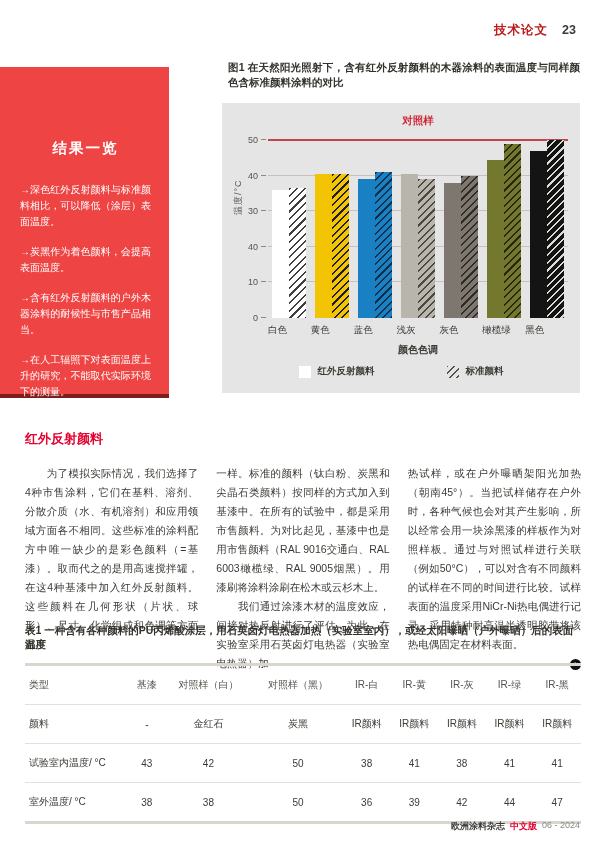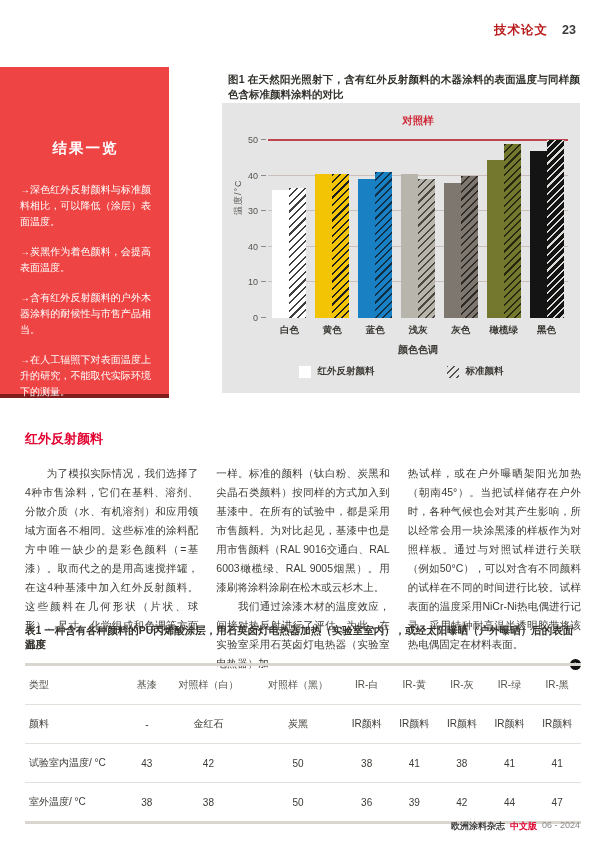--- a/index.html
+++ b/index.html
@@ -7,21 +7,21 @@
   body { font-family:"Liberation Sans","DejaVu Sans",sans-serif; }
   #page { position:relative; width:600px; height:849px; background:#ffffff; overflow:hidden; }
 
   
   .page-header { position:absolute; top:22px; right:24px; display:flex; align-items:baseline; gap:14px; }
   .section-label { color:#b91c1c; font-weight:bold; font-size:12.5px; letter-spacing:1px; }
   .page-number { color:#3b3b3b; font-size:12.5px; font-weight:bold; }
 
   
   .fig-caption { position:absolute; left:228px; top:60px; width:352px; font-size:10.5px; font-weight:bold;
-                 color:#33312c; line-height:15px; text-align:justify;margin-top:12px; }
+                 color:#33312c; line-height:15px; text-align:justify; }
 
   
   .red-box { position:absolute; left:0; top:67px; width:169px; height:331px; background:#ef4444;
              border-bottom:4px solid #7f1d1d; padding:72px 18px 0 20px; }
   .red-box-title { color:#ffffff; font-size:14.5px; font-weight:bold; text-align:center; letter-spacing:2px; }
   .red-box-bullets { margin-top:24px; }
   .red-box-bullets p { color:#ffffff; font-size:10px; line-height:16px; margin-bottom:14px; text-align:justify; }
 
   
   .chart-box { position:absolute; left:222px; top:103px; width:358px; height:290px; background:#e5e5e5; }
@@ -31,21 +31,21 @@
   .gridline { position:absolute; left:0; right:0; height:1px; background:#CBBFBB; }
   .refline { position:absolute; left:0; right:0; height:2px; top:-1px; background:#BE4450; }
   .tickmark { position:absolute; left:-7px; width:5px; height:1px; background:#8a8a84; }
   .ytick { position:absolute; right:100%; padding-right:10px; font-size:9px; color:#55534d; transform:translateY(50%); }
   .ylabel { position:absolute; left:10px; top:112px; transform:rotate(-90deg); transform-origin:left top;
             font-size:9px; color:#55534d; letter-spacing:1px; }
   .bars { position:absolute; left:0; right:0; top:0; bottom:0; display:flex; }
   .bar-group { flex:1; display:flex; align-items:flex-end; justify-content:center; }
   .bar { width:17px; }
   .xlabels { position:absolute; left:46px; top:221px; width:300px; display:flex; }
-  .xlabels span { flex:1; text-align:center; font-size:9.5px; font-weight:bold; color:#3c3a35; }
+  .xlabels span { flex:1; text-align:left; font-size:9.5px; font-weight:normal; color:#3c3a35; }
   .xaxis-title { position:absolute; left:46px; top:240px; width:300px; text-align:center;
                  font-size:10px; font-weight:bold; color:#3c3a35; }
   .legend { position:absolute; left:0; top:262px; width:100%; display:flex; justify-content:center; gap:72px; }
   .legend-item { display:flex; align-items:center; gap:7px; font-size:9.5px; font-weight:bold; color:#3c3a35; }
   .swatch { width:12px; height:12px; display:inline-block; }
   .swatch-solid { background:#ffffff; }
   .swatch-hatch { background-image:repeating-linear-gradient(135deg,#55534c 0 1.4px,transparent 1.4px 4.8px); }
 
   
   .article { position:absolute; left:25px; top:430px; width:556px; }

